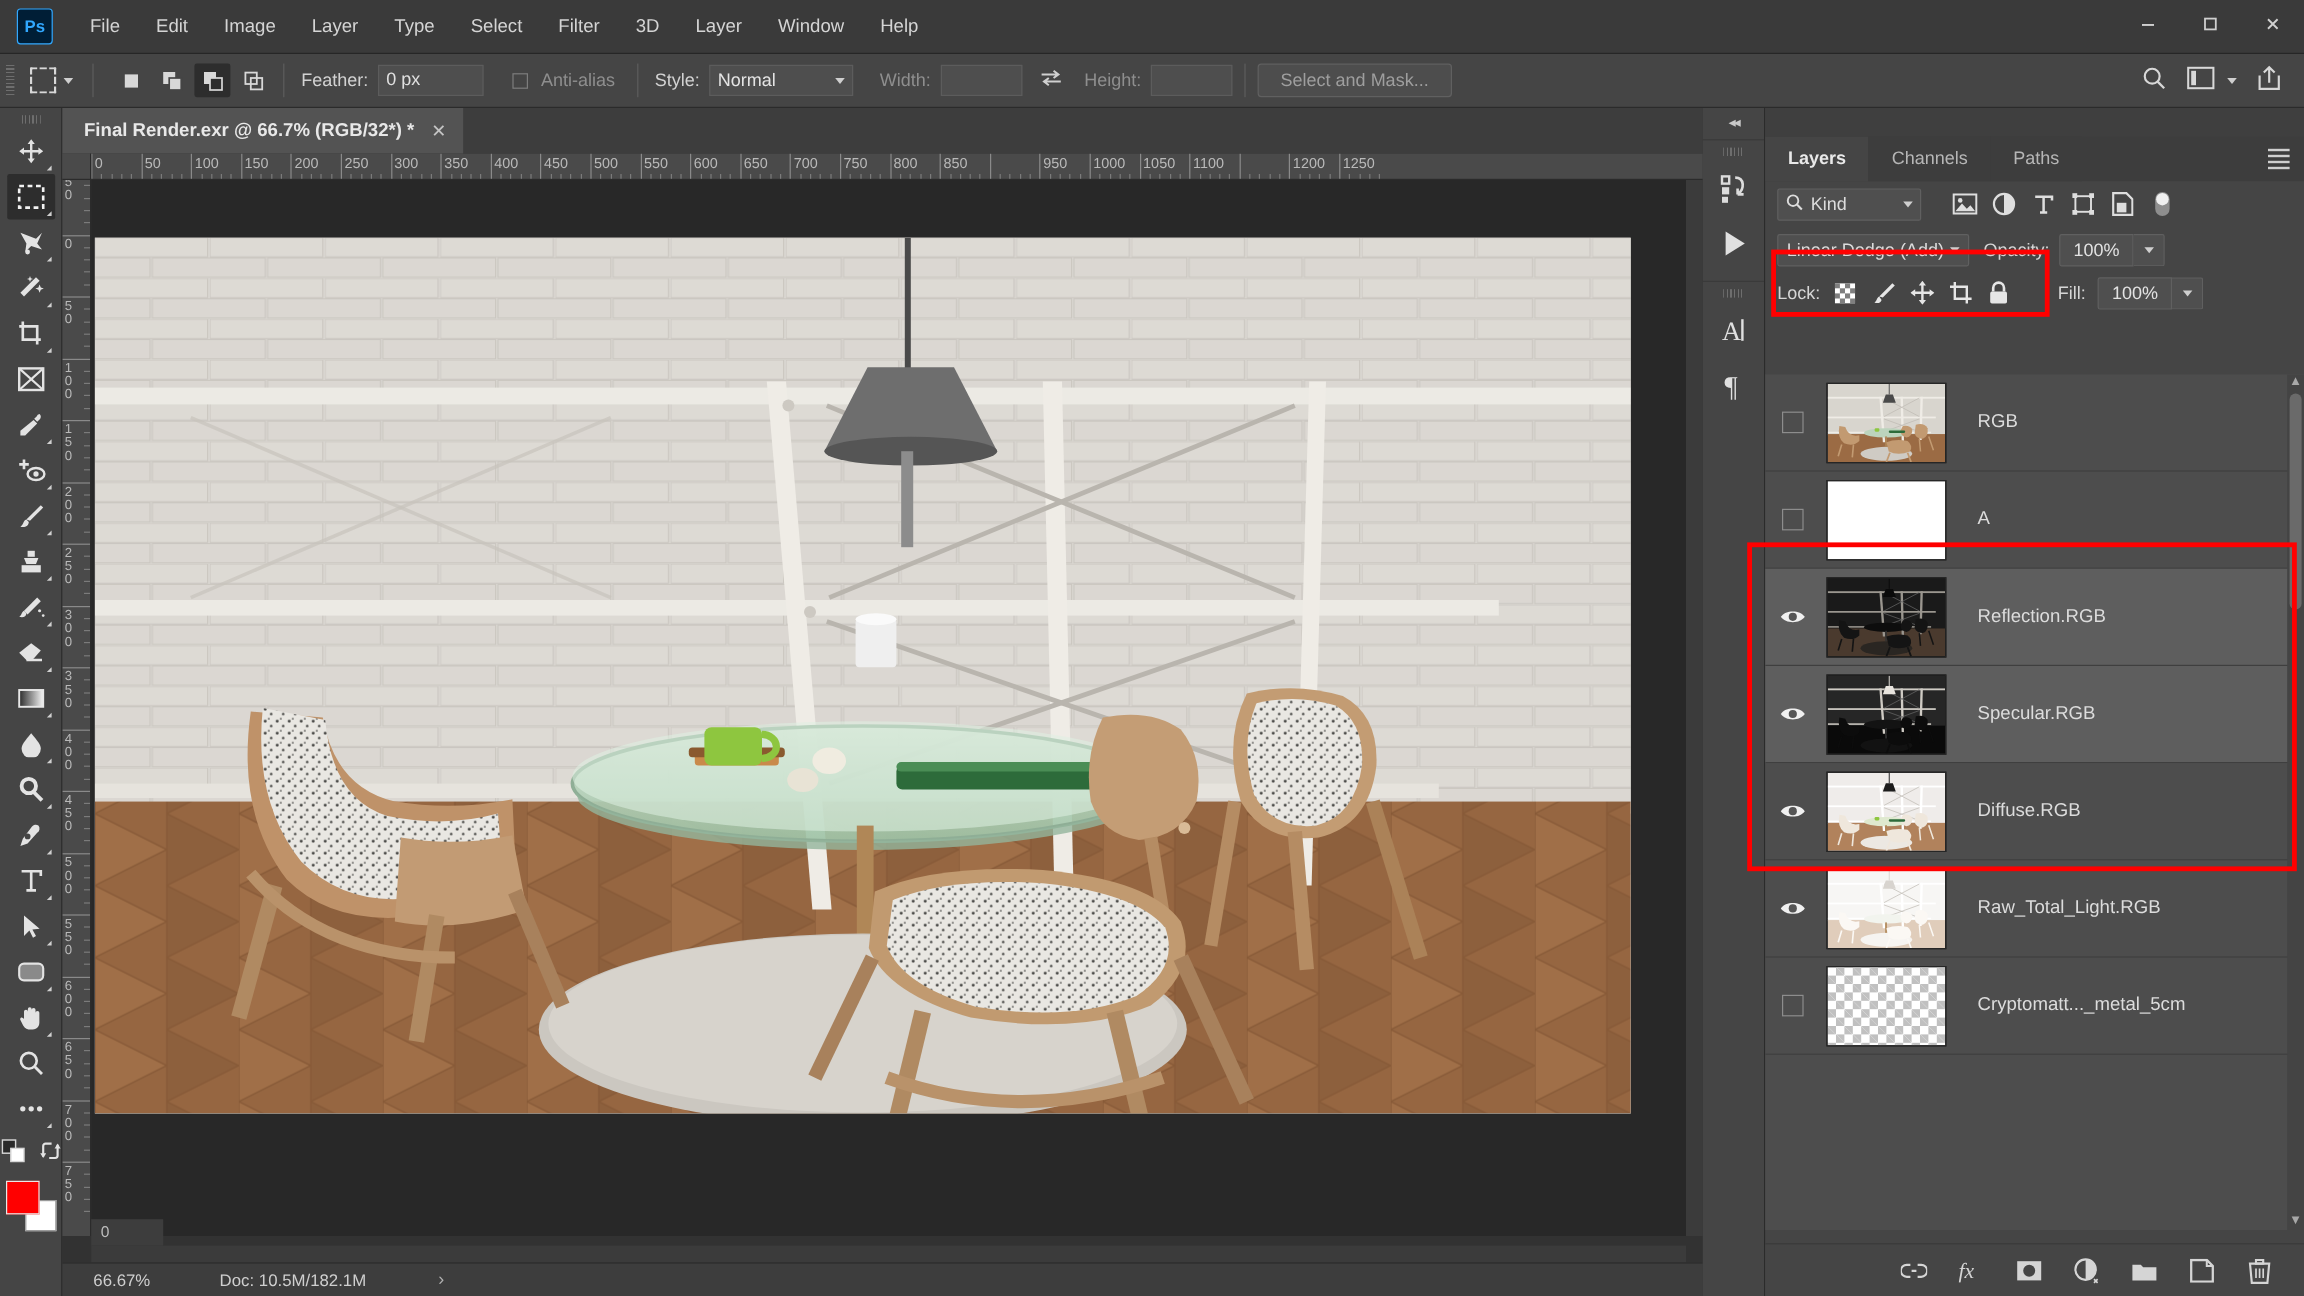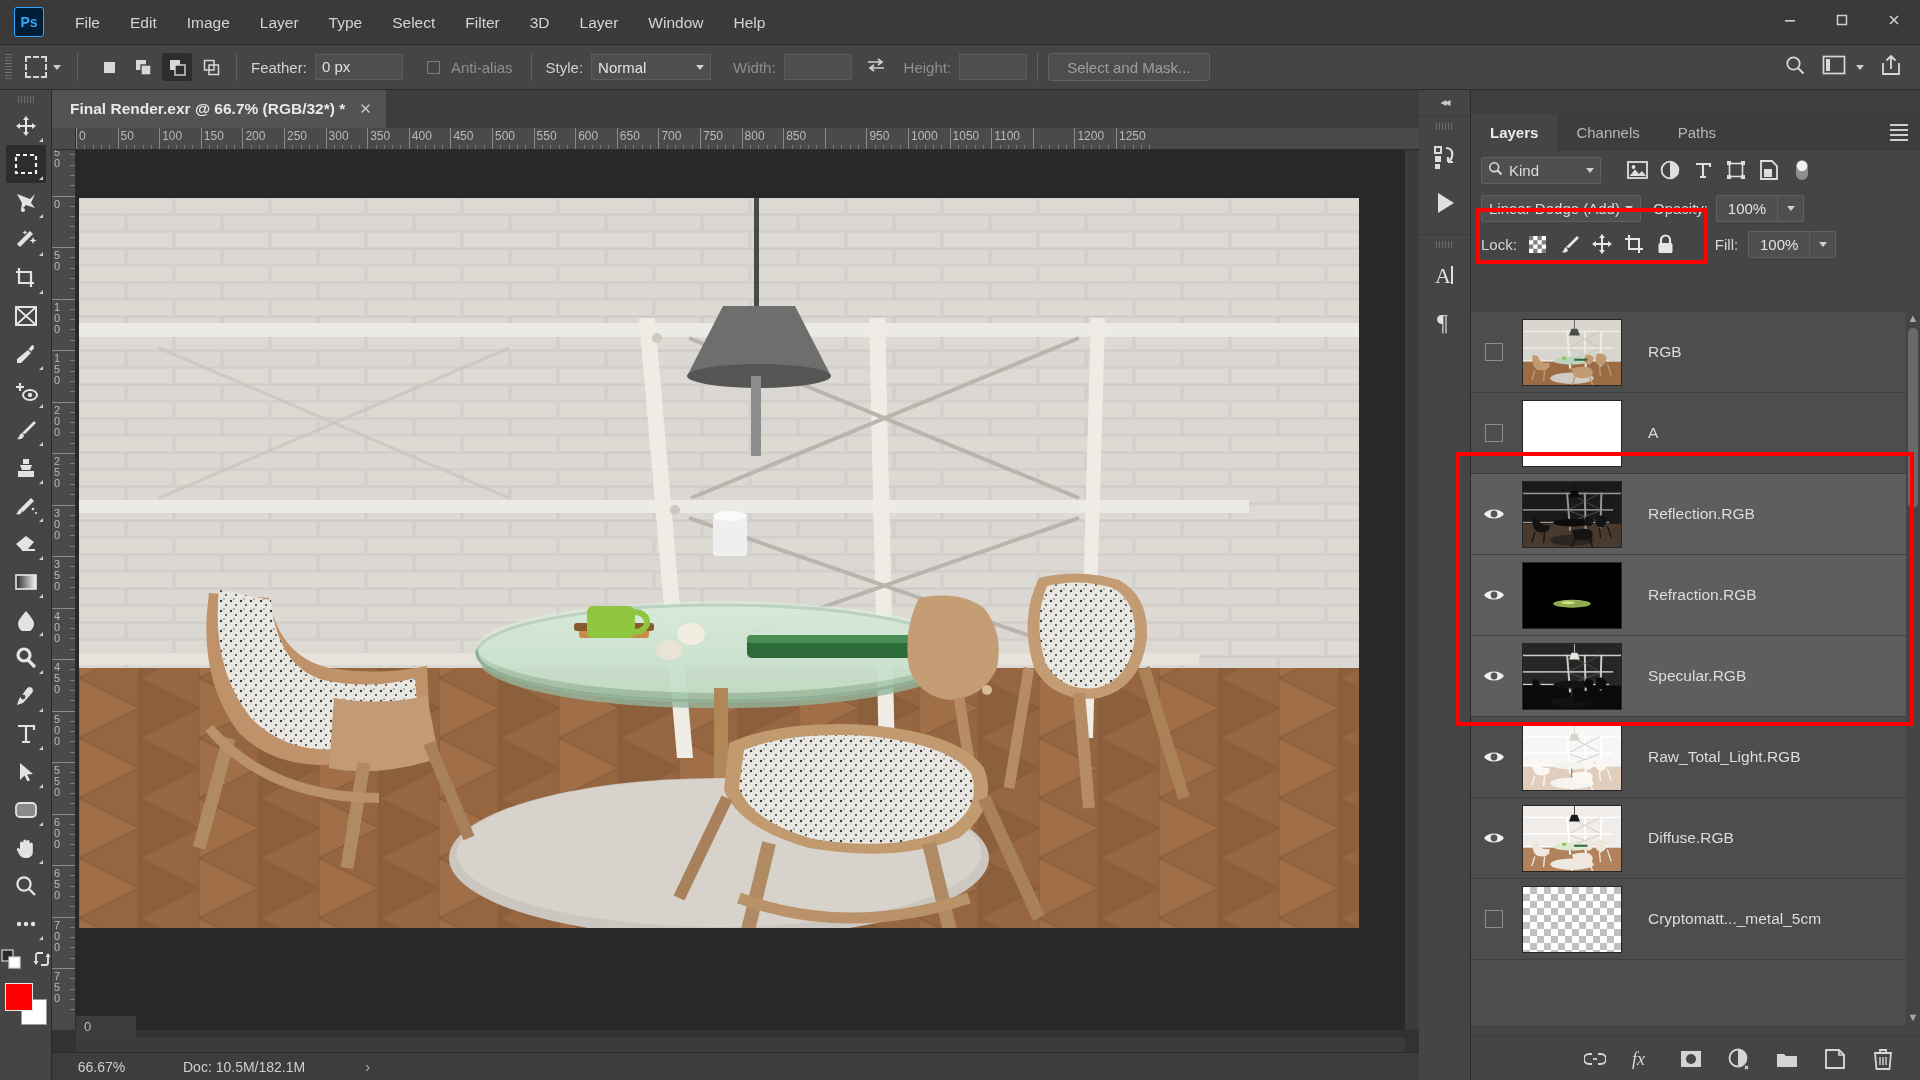--- a/index.html
+++ b/index.html
@@ -1249,37 +1249,20 @@
         <div class="layer-row selected">
           <div class="eye-cell">
             <svg width="22" height="16" viewBox="0 0 22 16">
               <path d="M1 8 C5 2 17 2 21 8 C17 14 5 14 1 8Z" fill="#f0f0f0"></path>
               <ellipse cx="11" cy="8" rx="3.4" ry="3.4" fill="#555"></ellipse>
             </svg>
           </div>
           <div class="thumb">
             <svg viewBox="0 0 100 67" preserveAspectRatio="none" style="position:absolute;inset:0;width:100%;height:100%">
               <rect width="100" height="67" fill="#000"></rect>
-              <ellipse cx="50" cy="42" rx="19" ry="4" fill="#9cb55a"></ellipse>
-              <ellipse cx="50" cy="42" rx="19" ry="3.2" fill="#8aa84f" opacity="0.9"></ellipse>
-              <ellipse cx="46" cy="41" rx="7" ry="1.6" fill="#d8dc8a"></ellipse>
-            </svg>
-          </div>
-          <div class="layer-name">Refraction.RGB</div>
-        </div>
-        <div class="layer-row selected">
-          <div class="eye-cell">
-            <svg width="22" height="16" viewBox="0 0 22 16">
-              <path d="M1 8 C5 2 17 2 21 8 C17 14 5 14 1 8Z" fill="#f0f0f0"></path>
-              <ellipse cx="11" cy="8" rx="3.4" ry="3.4" fill="#555"></ellipse>
-            </svg>
-          </div>
-          <div class="thumb">
-            <svg viewBox="0 0 100 67" preserveAspectRatio="none" style="position:absolute;inset:0;width:100%;height:100%">
-              <rect width="100" height="67" fill="#000"></rect>
               <rect y="0" width="100" height="44" fill="#262626"></rect>
               <rect y="43" width="100" height="24" fill="#0a0a0a"></rect>
               <rect y="11" width="100" height="1.6" fill="#cfcbc4"></rect>
               <rect y="28" width="92" height="1.5" fill="#cfcbc4"></rect>
               <rect y="41" width="88" height="1.3" fill="#cfcbc4"></rect>
               <path d="M44 11 L47 50 L49 50 L46 11Z" fill="#cfcbc4"></path>
               <path d="M62 11 L63 50 L65 50 L64 11Z" fill="#cfcbc4"></path>
               <path d="M79 11 L78 48 L80 48 L81 11Z" fill="#cfcbc4"></path>
               <path d="M48 12 L78 28 M78 12 L48 28 M48 30 L78 41 M78 30 L48 41" stroke="#6a6a6a" stroke-width="0.6" fill="none"></path>
               <rect x="52" y="0" width="0.8" height="9" fill="#e8e4de"></rect>
@@ -1290,55 +1273,20 @@
               <path d="M10 36 Q8 46 14 51 Q22 54 27 49 L27 44 Q18 46 15 37Z" fill="#0c0c0c"></path>
               <path d="M12 52 L9 62 M22 52 L21 63" stroke="#0c0c0c" stroke-width="1.4"></path>
               <path d="M75 35 Q82 33 85 38 Q86 45 81 47 Q75 47 74 42Z" fill="#0c0c0c"></path>
               <path d="M78 47 L79 58 M86 45 L90 57" stroke="#0c0c0c" stroke-width="1.3"></path>
               <path d="M50 50 Q58 47 68 49 Q73 53 70 58 Q60 62 52 58Z" fill="#0c0c0c"></path>
               <path d="M53 59 L50 67 M68 59 L71 67" stroke="#0c0c0c" stroke-width="1.5"></path>
               <path d="M64 36 Q70 35 72 39 Q72 45 67 46 Q62 45 62 40Z" fill="#0c0c0c"></path>
             </svg>
           </div>
           <div class="layer-name">Specular.RGB</div>
-        </div>
-        <div class="layer-row">
-          <div class="eye-cell">
-            <svg width="22" height="16" viewBox="0 0 22 16">
-              <path d="M1 8 C5 2 17 2 21 8 C17 14 5 14 1 8Z" fill="#f0f0f0"></path>
-              <ellipse cx="11" cy="8" rx="3.4" ry="3.4" fill="#555"></ellipse>
-            </svg>
-          </div>
-          <div class="thumb">
-            <svg viewBox="0 0 100 67" preserveAspectRatio="none" style="position:absolute;inset:0;width:100%;height:100%">
-              <rect width="100" height="67" fill="#f7f6f4"></rect>
-              <rect y="0" width="100" height="44" fill="#f7f6f4"></rect>
-              <rect y="43" width="100" height="24" fill="#e0cdbb"></rect>
-              <rect y="11" width="100" height="1.6" fill="#ffffff"></rect>
-              <rect y="28" width="92" height="1.5" fill="#ffffff"></rect>
-              <rect y="41" width="88" height="1.3" fill="#ffffff"></rect>
-              <path d="M44 11 L47 50 L49 50 L46 11Z" fill="#ffffff"></path>
-              <path d="M62 11 L63 50 L65 50 L64 11Z" fill="#ffffff"></path>
-              <path d="M79 11 L78 48 L80 48 L81 11Z" fill="#ffffff"></path>
-              <path d="M48 12 L78 28 M78 12 L48 28 M48 30 L78 41 M78 30 L48 41" stroke="#bdb9b2" stroke-width="0.6" fill="none"></path>
-              <rect x="52" y="0" width="0.8" height="9" fill="#d8d4cf"></rect>
-              <path d="M47 16 L58 16 L55.5 9 L49.5 9Z" fill="#d8d4cf"></path>
-              <ellipse cx="50" cy="60" rx="22" ry="6" fill="#f6f4f1"></ellipse>
-              <ellipse cx="50" cy="42" rx="19" ry="4" fill="#f2f4ee"></ellipse>
-              <rect x="49" y="45" width="1.4" height="9" fill="#b08757"></rect>
-              <path d="M10 36 Q8 46 14 51 Q22 54 27 49 L27 44 Q18 46 15 37Z" fill="#fbf8f4"></path>
-              <path d="M12 52 L9 62 M22 52 L21 63" stroke="#fbf8f4" stroke-width="1.4"></path>
-              <path d="M75 35 Q82 33 85 38 Q86 45 81 47 Q75 47 74 42Z" fill="#fbf8f4"></path>
-              <path d="M78 47 L79 58 M86 45 L90 57" stroke="#fbf8f4" stroke-width="1.3"></path>
-              <path d="M50 50 Q58 47 68 49 Q73 53 70 58 Q60 62 52 58Z" fill="#fbf8f4"></path>
-              <path d="M53 59 L50 67 M68 59 L71 67" stroke="#fbf8f4" stroke-width="1.5"></path>
-              <path d="M64 36 Q70 35 72 39 Q72 45 67 46 Q62 45 62 40Z" fill="#fbf8f4"></path>
-            </svg>
-          </div>
-          <div class="layer-name">Raw_Total_Light.RGB</div>
         </div>
         <div class="layer-row">
           <div class="eye-cell">
             <svg width="22" height="16" viewBox="0 0 22 16">
               <path d="M1 8 C5 2 17 2 21 8 C17 14 5 14 1 8Z" fill="#f0f0f0"></path>
               <ellipse cx="11" cy="8" rx="3.4" ry="3.4" fill="#555"></ellipse>
             </svg>
           </div>
           <div class="thumb">
             <svg viewBox="0 0 100 67" preserveAspectRatio="none" style="position:absolute;inset:0;width:100%;height:100%">
@@ -1365,20 +1313,55 @@
               <path d="M53 59 L50 67 M68 59 L71 67" stroke="#efe7dc" stroke-width="1.5"></path>
               <path d="M64 36 Q70 35 72 39 Q72 45 67 46 Q62 45 62 40Z" fill="#efe7dc"></path>
               <rect x="40" y="38" width="4" height="3" rx="1" fill="#8ec63f"></rect>
               <rect x="52" y="40" width="14" height="2" rx="1" fill="#2d6b3a"></rect>
             </svg>
           </div>
           <div class="layer-name">Diffuse.RGB</div>
         </div>
         <div class="layer-row">
           <div class="eye-cell">
+            <svg width="22" height="16" viewBox="0 0 22 16">
+              <path d="M1 8 C5 2 17 2 21 8 C17 14 5 14 1 8Z" fill="#f0f0f0"></path>
+              <ellipse cx="11" cy="8" rx="3.4" ry="3.4" fill="#555"></ellipse>
+            </svg>
+          </div>
+          <div class="thumb">
+            <svg viewBox="0 0 100 67" preserveAspectRatio="none" style="position:absolute;inset:0;width:100%;height:100%">
+              <rect width="100" height="67" fill="#f7f6f4"></rect>
+              <rect y="0" width="100" height="44" fill="#f7f6f4"></rect>
+              <rect y="43" width="100" height="24" fill="#e0cdbb"></rect>
+              <rect y="11" width="100" height="1.6" fill="#ffffff"></rect>
+              <rect y="28" width="92" height="1.5" fill="#ffffff"></rect>
+              <rect y="41" width="88" height="1.3" fill="#ffffff"></rect>
+              <path d="M44 11 L47 50 L49 50 L46 11Z" fill="#ffffff"></path>
+              <path d="M62 11 L63 50 L65 50 L64 11Z" fill="#ffffff"></path>
+              <path d="M79 11 L78 48 L80 48 L81 11Z" fill="#ffffff"></path>
+              <path d="M48 12 L78 28 M78 12 L48 28 M48 30 L78 41 M78 30 L48 41" stroke="#bdb9b2" stroke-width="0.6" fill="none"></path>
+              <rect x="52" y="0" width="0.8" height="9" fill="#d8d4cf"></rect>
+              <path d="M47 16 L58 16 L55.5 9 L49.5 9Z" fill="#d8d4cf"></path>
+              <ellipse cx="50" cy="60" rx="22" ry="6" fill="#f6f4f1"></ellipse>
+              <ellipse cx="50" cy="42" rx="19" ry="4" fill="#f2f4ee"></ellipse>
+              <rect x="49" y="45" width="1.4" height="9" fill="#b08757"></rect>
+              <path d="M10 36 Q8 46 14 51 Q22 54 27 49 L27 44 Q18 46 15 37Z" fill="#fbf8f4"></path>
+              <path d="M12 52 L9 62 M22 52 L21 63" stroke="#fbf8f4" stroke-width="1.4"></path>
+              <path d="M75 35 Q82 33 85 38 Q86 45 81 47 Q75 47 74 42Z" fill="#fbf8f4"></path>
+              <path d="M78 47 L79 58 M86 45 L90 57" stroke="#fbf8f4" stroke-width="1.3"></path>
+              <path d="M50 50 Q58 47 68 49 Q73 53 70 58 Q60 62 52 58Z" fill="#fbf8f4"></path>
+              <path d="M53 59 L50 67 M68 59 L71 67" stroke="#fbf8f4" stroke-width="1.5"></path>
+              <path d="M64 36 Q70 35 72 39 Q72 45 67 46 Q62 45 62 40Z" fill="#fbf8f4"></path>
+            </svg>
+          </div>
+          <div class="layer-name">Raw_Total_Light.RGB</div>
+        </div>
+        <div class="layer-row">
+          <div class="eye-cell">
             <span class="eye-box"></span>
           </div>
           <div class="thumb">
             <div class="checker" style="position:absolute;inset:0"></div>
           </div>
           <div class="layer-name">Cryptomatt..._metal_5cm</div>
         </div>
         <div class="lp-scroll">
           <div class="lp-scroll-up">▲</div>
           <div class="lp-scroll-thumb"></div>

